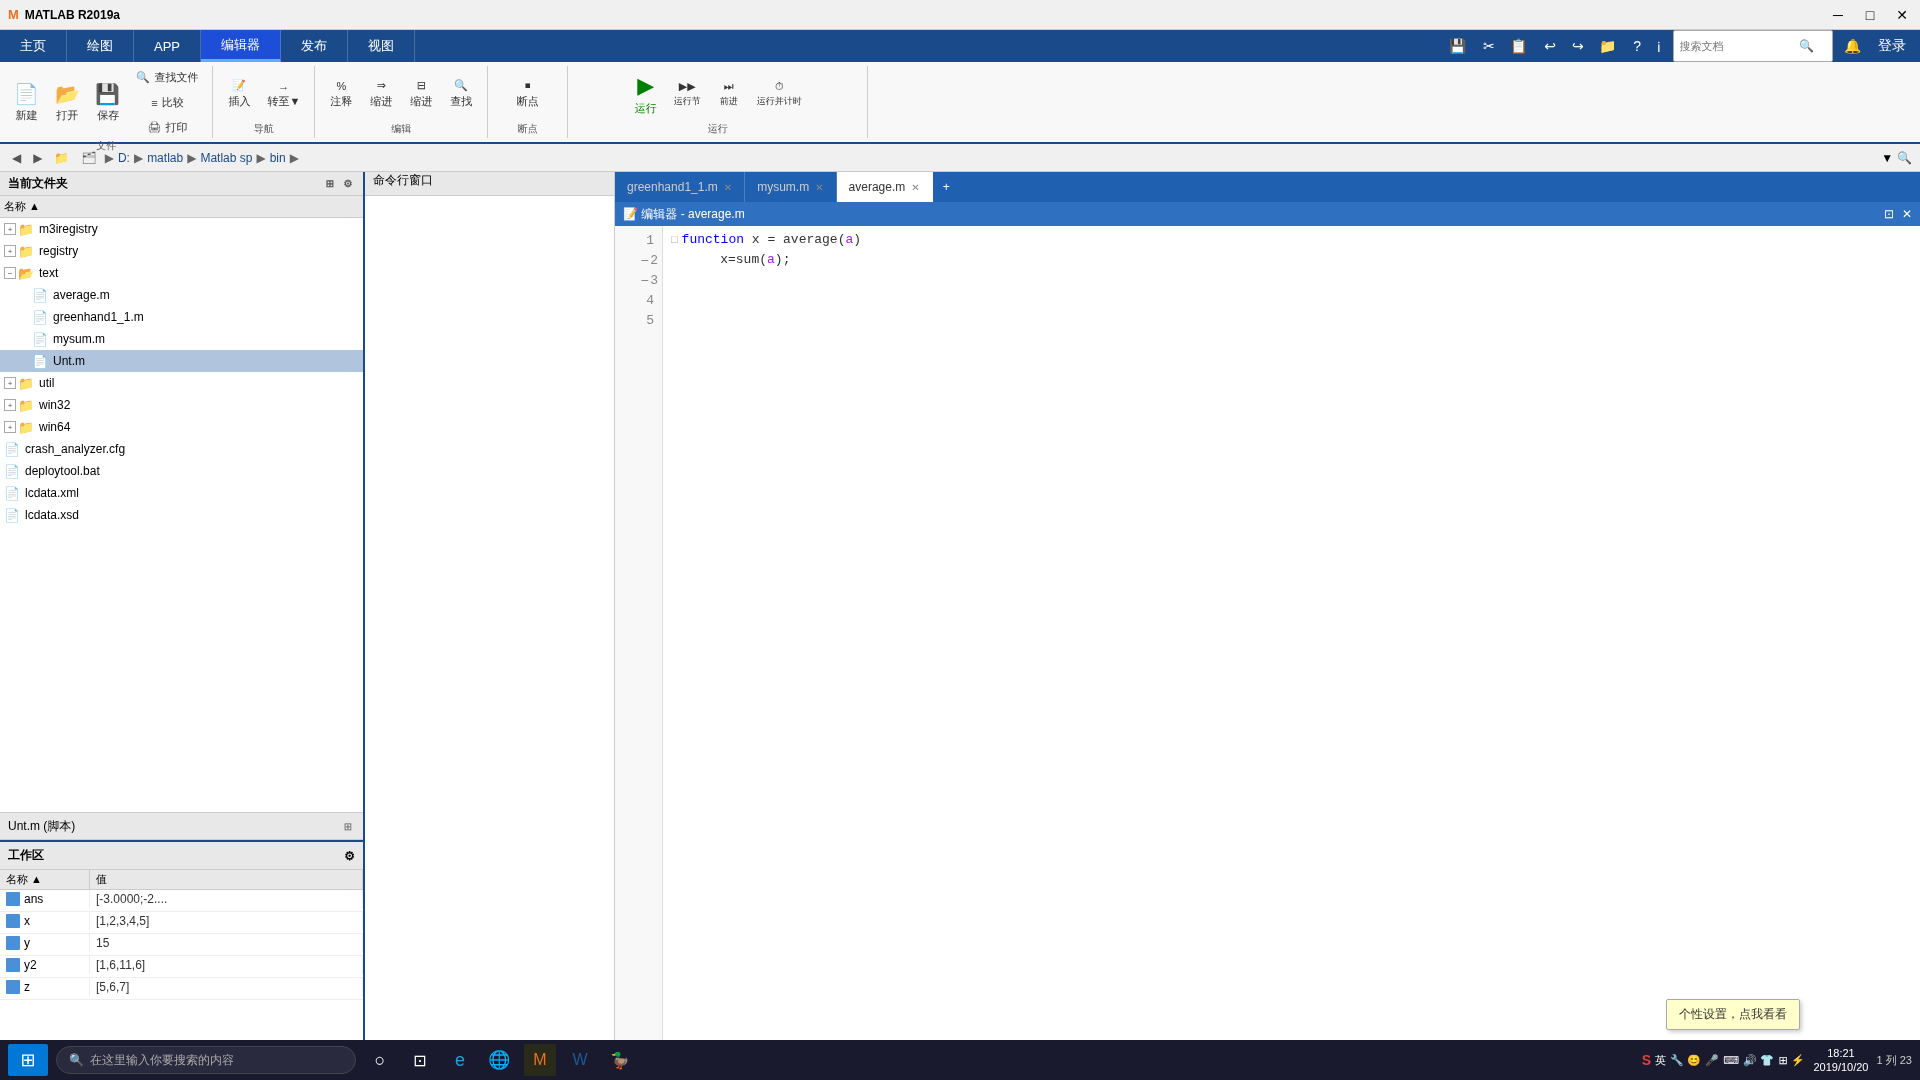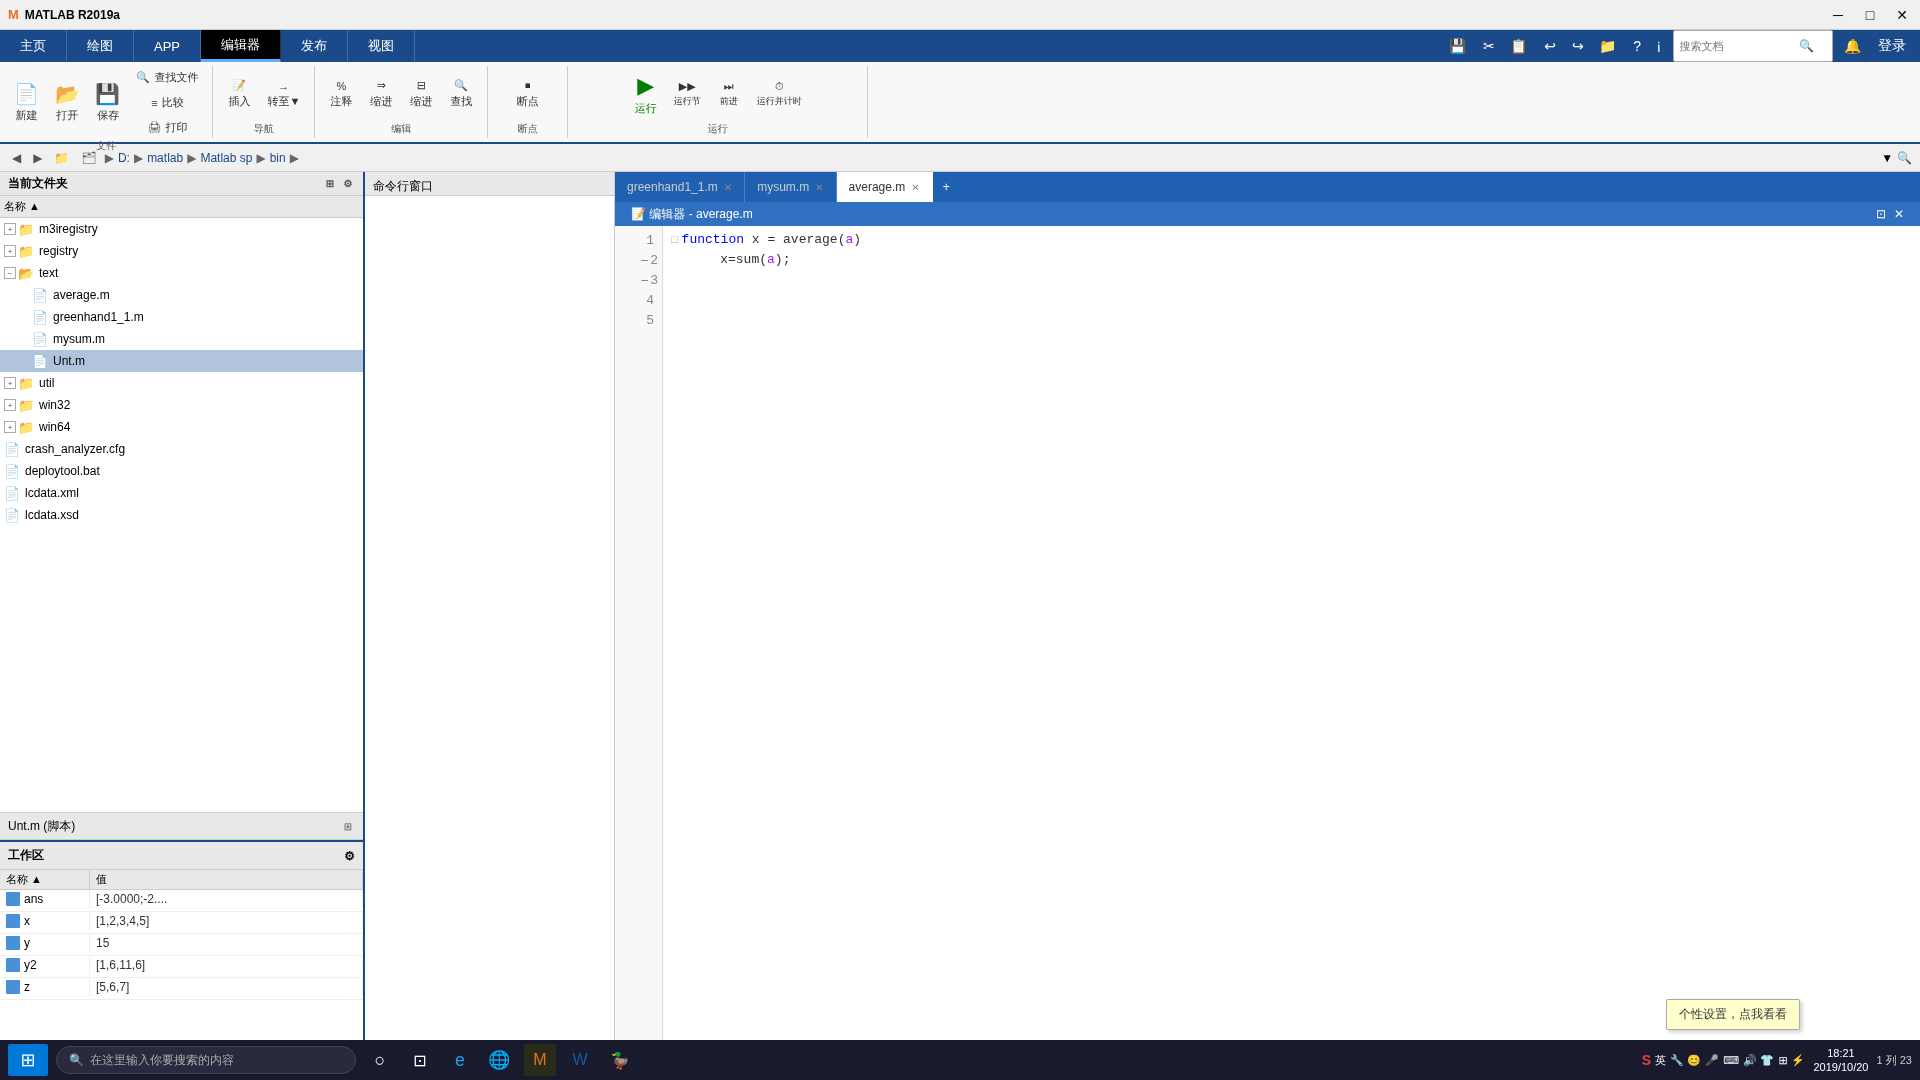--- a/index.html
+++ b/index.html
@@ -29,21 +29,21 @@
     .menu-tab {
       padding: 0 20px;
       display: flex;
       align-items: center;
       color: white;
       font-size: 13px;
       cursor: pointer;
       border-right: 1px solid rgba(255,255,255,0.2);
     }
     .menu-tab.active {
-      background: #000000;
+      background: #1d4ed8;
       border-bottom: 3px solid #5bb0ff;
     }
     .menu-bar-right {
       margin-left: auto;
       display: flex;
       align-items: center;
       gap: 8px;
       padding-right: 10px;
     }
     .search-box {
@@ -255,21 +255,21 @@
       width: 250px;
       background: white;
       border-right: 1px solid #ccc;
       display: flex;
       flex-direction: column;
     }
     .cmd-header {
       height: 24px;
       background: #e8e8e8;
       display: flex;
-      align-items: flex-end;
+      align-items: flex-start;
       padding: 0 8px;
       font-size: 12px;
       border-bottom: 1px solid #ccc;
     }
 
     
     .editor-header {
       height: 30px;
       background: #2060b0;
       display: flex;
@@ -289,21 +289,21 @@
       background: white;
       color: #333;
     }
     .editor-tab-close { font-size: 10px; color: #888; cursor: pointer; }
     .editor-tab-add { padding: 0 10px; color: white; display: flex; align-items: center; cursor: pointer; }
     .editor-title-bar {
       height: 24px;
       background: #3070c0;
       display: flex;
       align-items: center;
-      padding: 0 16px;
+      padding: 0 8px;
       color: white;
       font-size: 12px;
       justify-content: space-between;
     }
 
     
     .code-area {
       flex: 1;
       background: white;
       display: flex;

